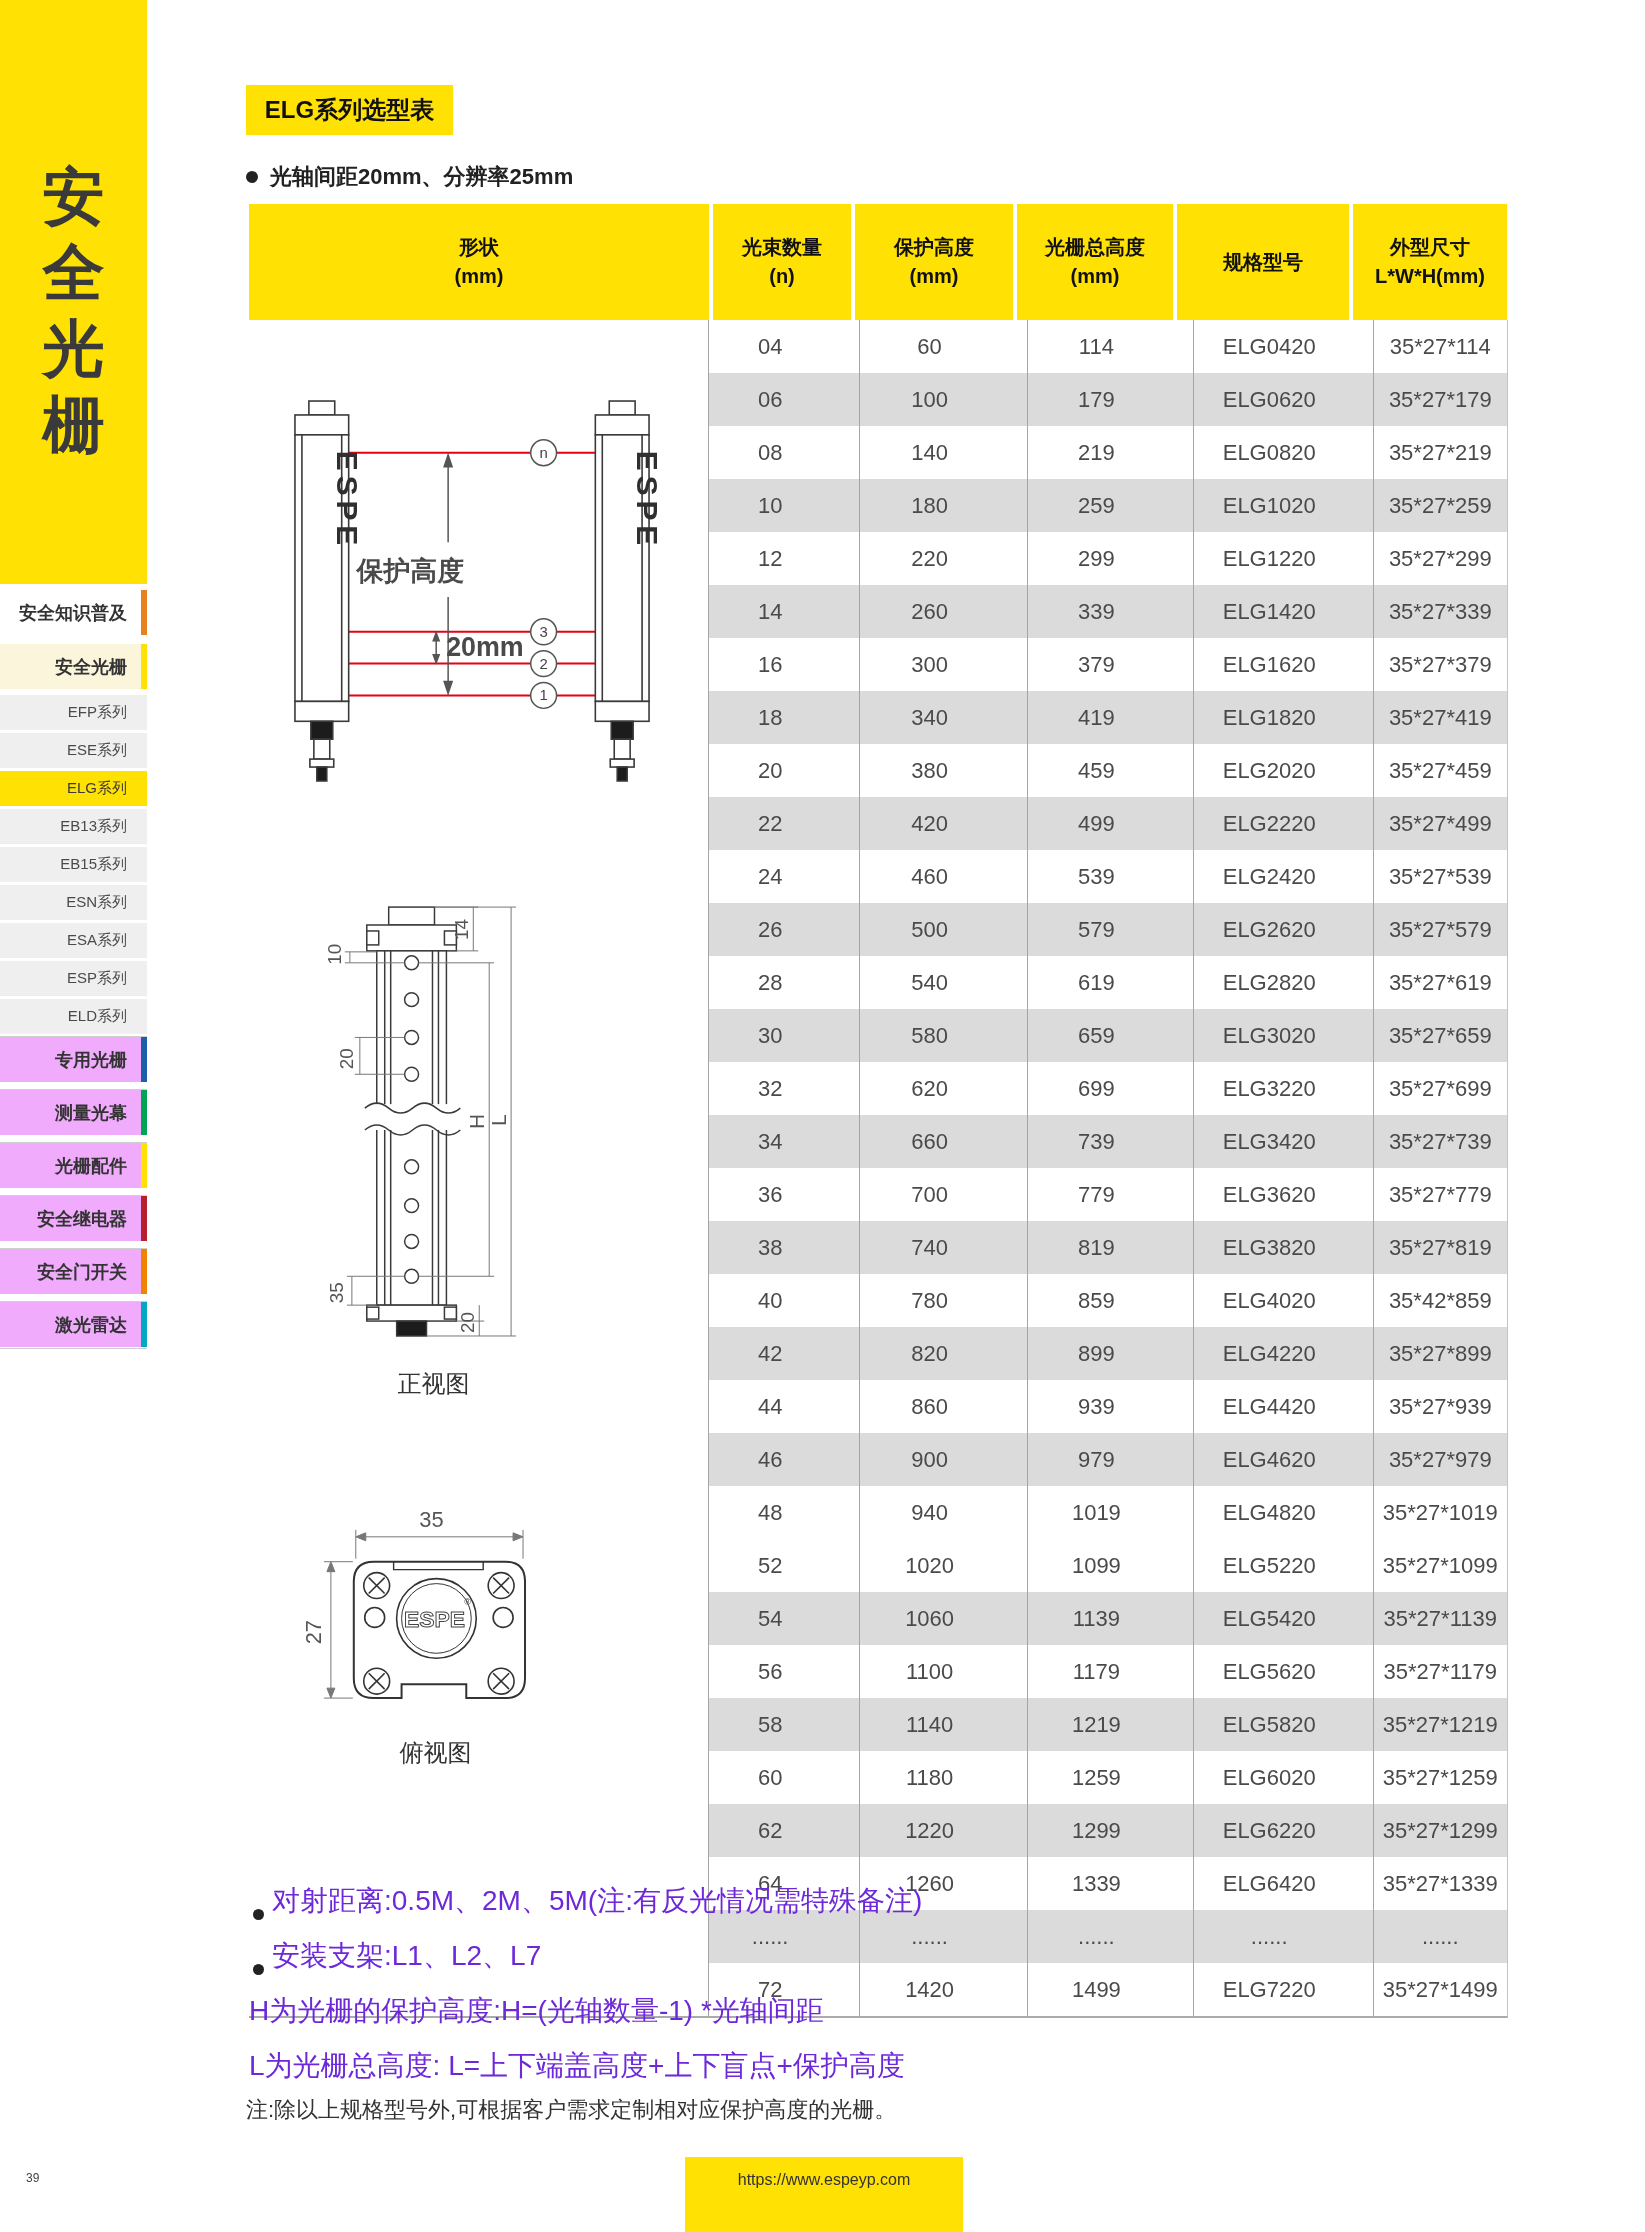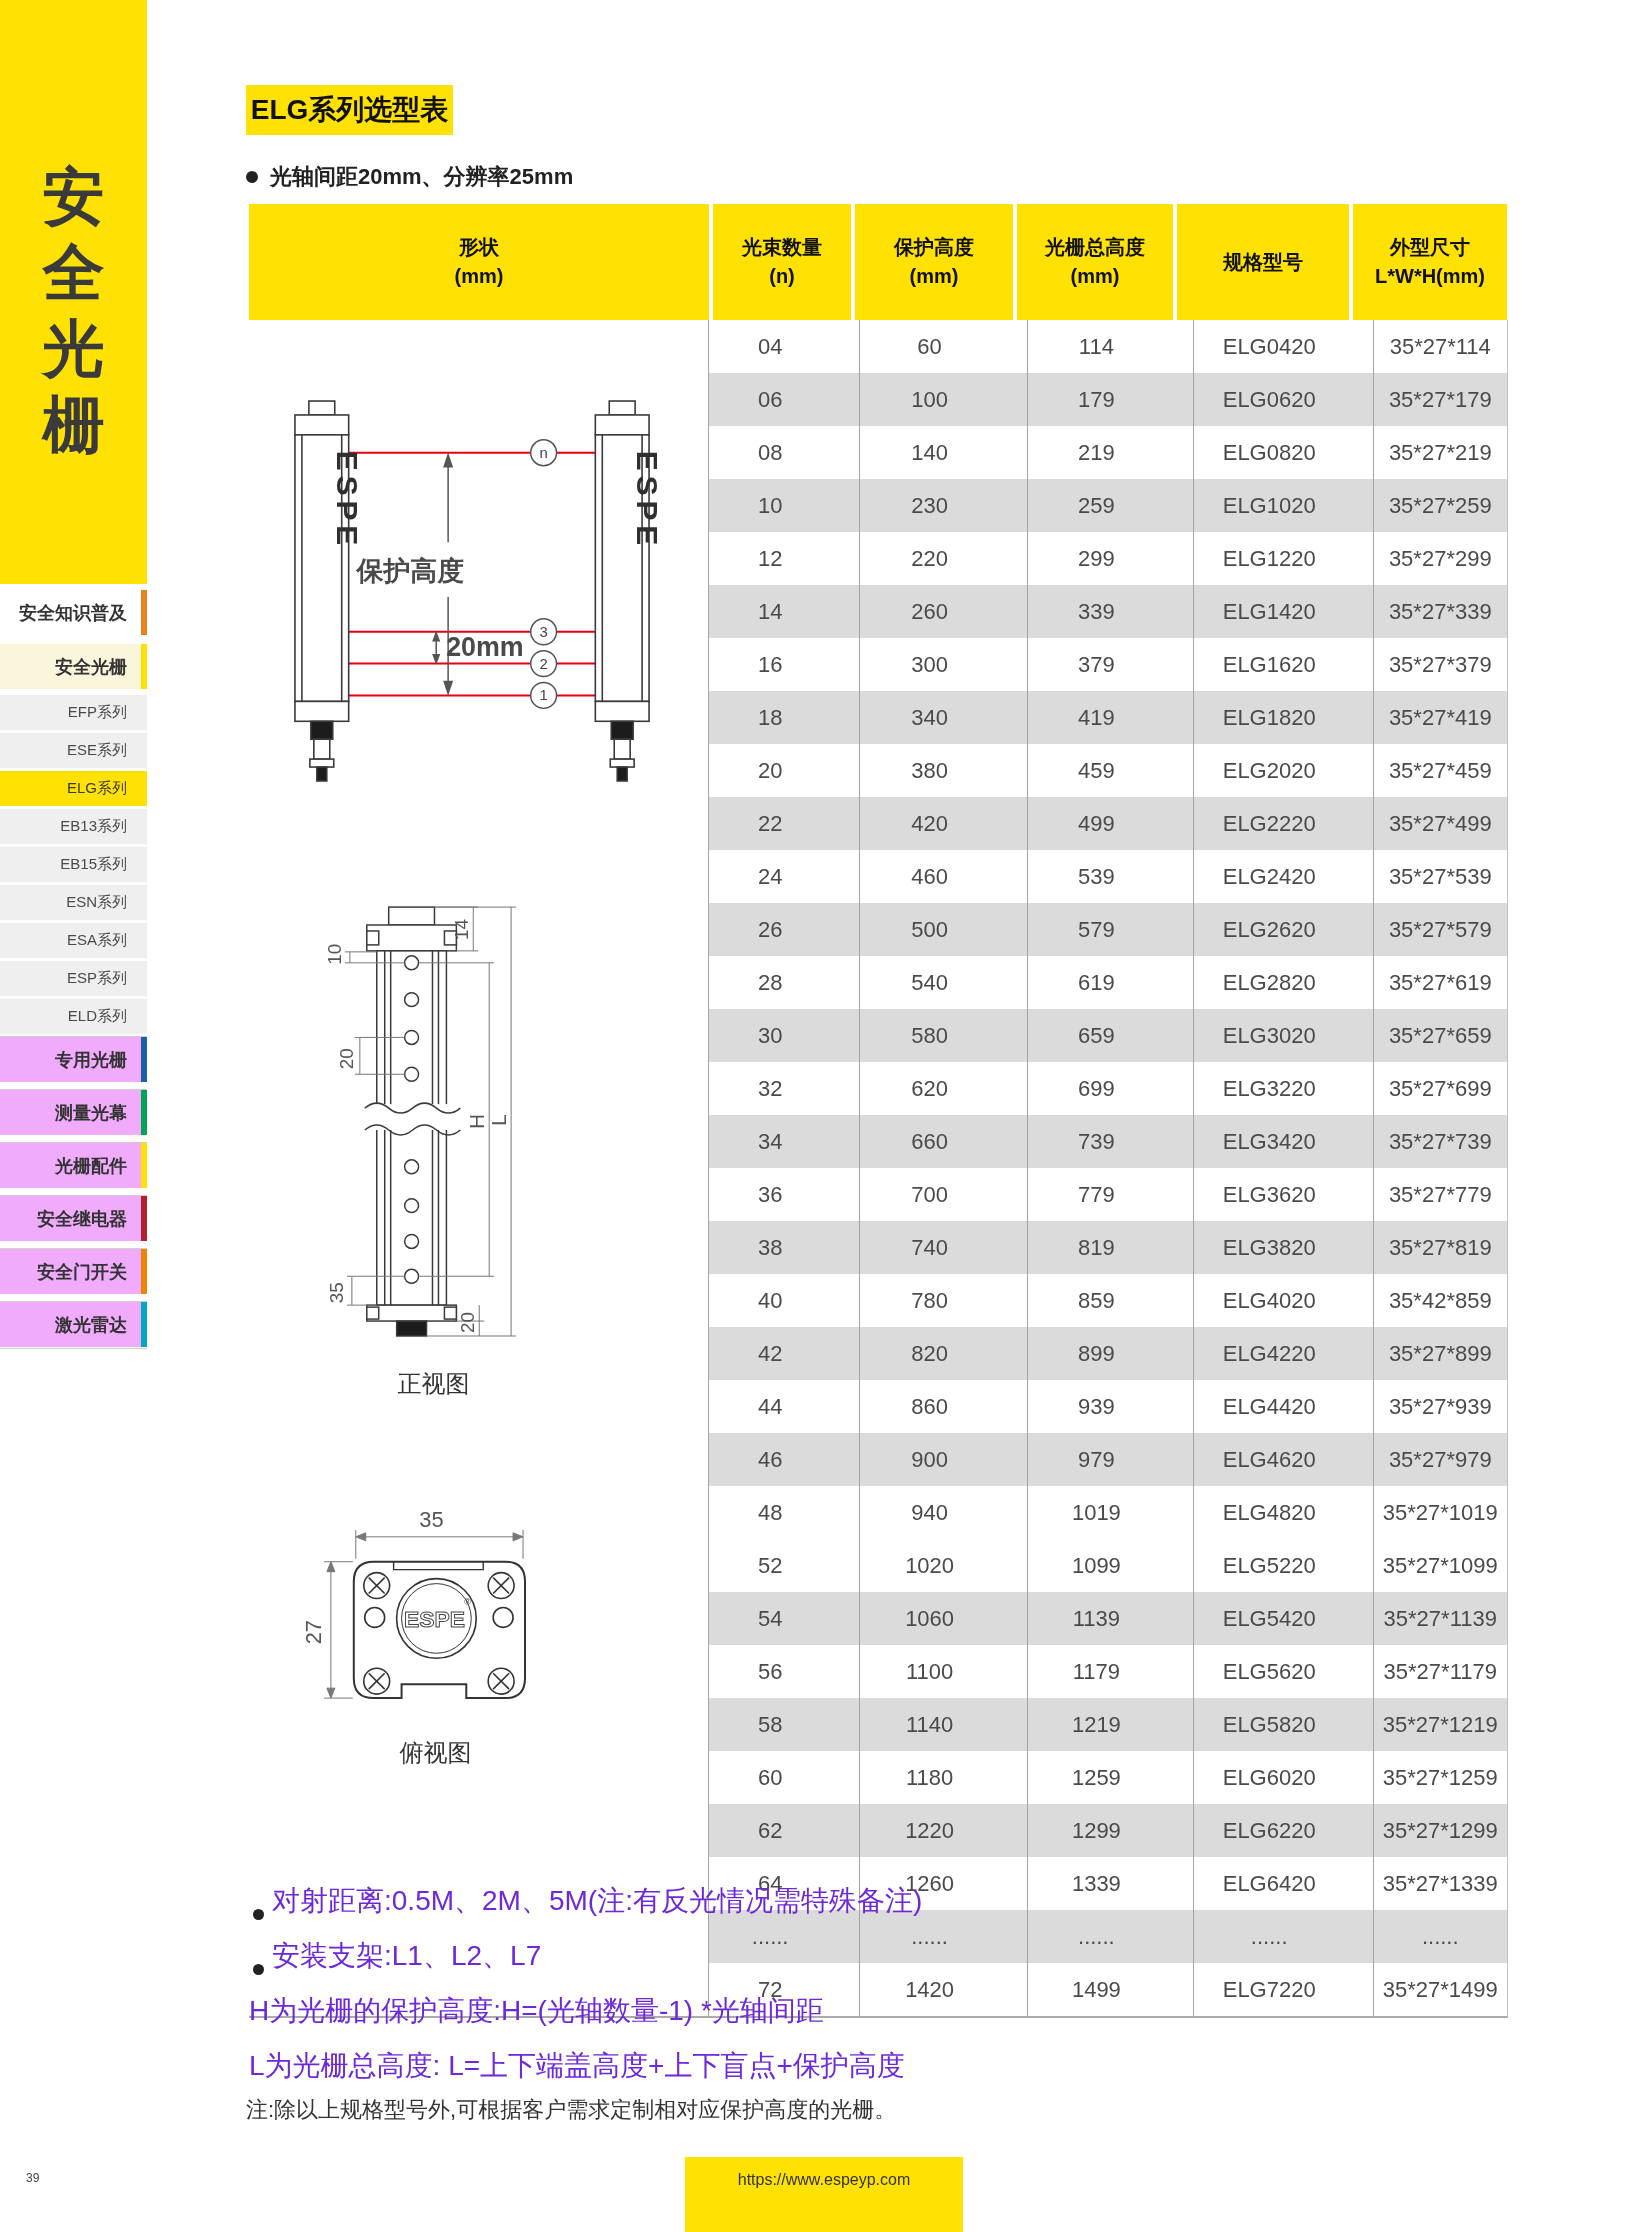--- a/index.html
+++ b/index.html
@@ -17,21 +17,21 @@
   .menu-item.section2{height:45px;margin-bottom:6px;font-weight:bold;font-size:18px;color:#333;background:#FBF5DC;}
   .menu-item.series{height:35px;margin-bottom:3px;font-size:15px;background:#EFEFEF;}
   .menu-item.series.selected{background:#FFE103;color:#3A3A3A;}
   .menu-item.cat{height:45px;margin-bottom:8px;font-weight:bold;font-size:18px;color:#333;background:#f0abfc;position:relative;}
   .menu-item.cat::before{content:'';position:absolute;left:0;top:-1px;width:147px;height:1px;background:#CFCFCF;}
   .menu-item.cat:last-child::after{content:'';position:absolute;left:0;bottom:-2px;width:147px;height:1px;background:#CFCFCF;}
   .menu-item.cat:first-of-type{margin-top:0;}
 
   
   .title-box{left:246px;top:85px;width:207px;height:50px;background:#FFE103;display:flex;align-items:center;justify-content:center;
-    font-size:28px;font-weight:bold;color:#111;}
+    font-size:24px;font-weight:bold;color:#111;}
   .bullet-line{left:246px;top:162px;width:697px;height:30px;display:flex;align-items:center;font-size:22px;font-weight:600;color:#222;}
   .bullet-dot{width:12px;height:12px;border-radius:50%;background:#222;margin-right:12px;flex:0 0 auto;}
 
   
   .sel-table{left:249px;top:204px;width:1259px;}
   .thead{display:flex;height:116px;}
   .th{box-sizing:border-box;background:#FFE103;display:flex;flex-direction:column;align-items:center;justify-content:center;
     font-size:20px;font-weight:bold;color:#111;line-height:1.45;text-align:center;}
   .th.gap{border-left:4px solid #fff;}
   .tbody{display:flex;border-bottom:2px solid #ABABAB;border-right:1px solid #C4C4C4;}
@@ -366,21 +366,21 @@
         </div>
         <div class="trow">
           <div class="td c0">08</div>
           <div class="td c1">140</div>
           <div class="td c2">219</div>
           <div class="td c3">ELG0820</div>
           <div class="td c4">35*27*219</div>
         </div>
         <div class="trow alt">
           <div class="td c0">10</div>
-          <div class="td c1">230</div>
+          <div class="td c1">180</div>
           <div class="td c2">259</div>
           <div class="td c3">ELG1020</div>
           <div class="td c4">35*27*259</div>
         </div>
         <div class="trow">
           <div class="td c0">12</div>
           <div class="td c1">220</div>
           <div class="td c2">299</div>
           <div class="td c3">ELG1220</div>
           <div class="td c4">35*27*299</div>

